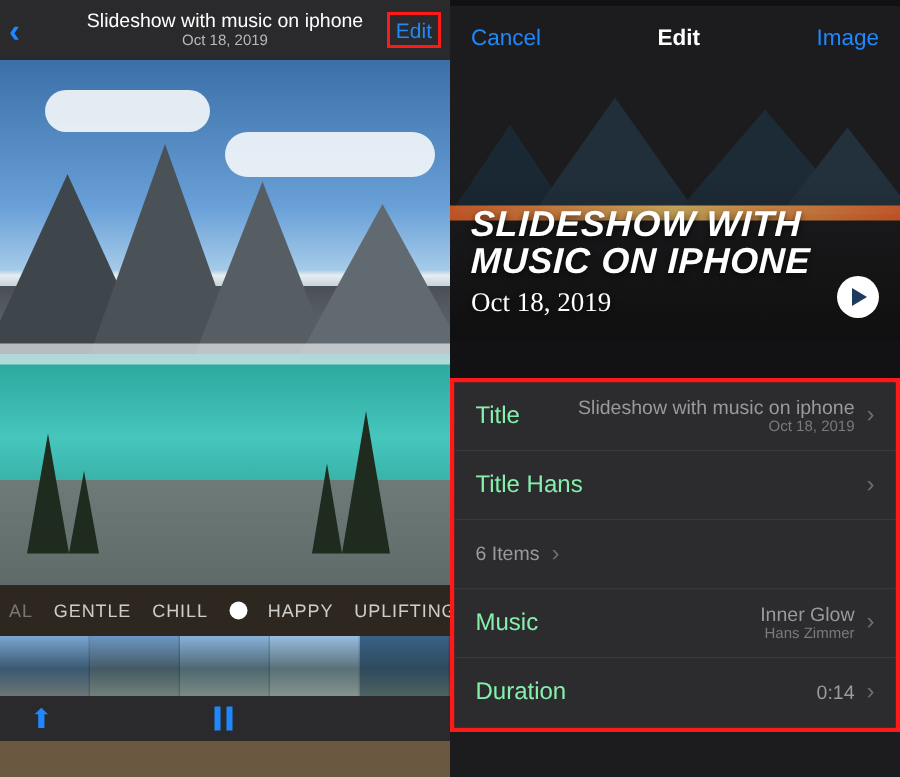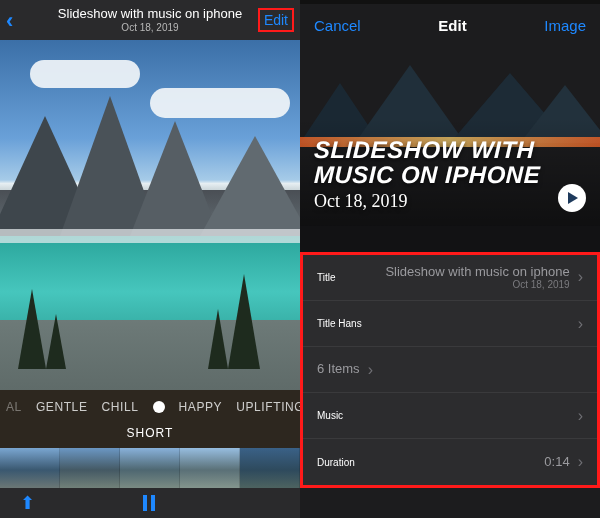--- a/index.html
+++ b/index.html
@@ -175,21 +175,21 @@
 
   
   .settings { border:3px solid #ff1a1a; }
   .row {
     height: 46px; padding: 0 14px 0 14px;
     display:flex; align-items:center; justify-content:space-between;
     color:#fff; background:#2c2c2e;
     border-bottom:1px solid #3a3a3c;
   }
   .row:last-child{ border-bottom:none; }
-  .row-label{ font-size:10px; color:#ffffff; }
+  .row-label{ font-size:16px; color:#86efac; }
   .row-right{ display:flex; align-items:center; gap:8px; }
   .row-val{ font-size:13px; color:#9a9a9e; text-align:right; line-height:1.1; }
   .row-val small{ display:block; font-size:10px; color:#7a7a7e; }
   .chev{ color:#6e6e73; font-size:16px; }
 </style>
 </head>
 <body>
 
 <div class="pane left">
 
@@ -218,21 +218,20 @@
 
   <div class="moods">
     <span class="mood cut">AL</span>
     <span class="mood">GENTLE</span>
     <span class="mood">CHILL</span>
     <span class="mood-dot"></span>
     <span class="mood">HAPPY</span>
     <span class="mood">UPLIFTING</span>
   </div>
 
-  <div class="length-row">SHORT</div>
 
   <div class="thumbs">
     <div class="thumb th1"></div>
     <div class="thumb th2"></div>
     <div class="thumb th3"></div>
     <div class="thumb th4"></div>
     <div class="thumb th5"></div>
   </div>
 
   <div class="l-bottom">
@@ -293,20 +292,24 @@
     <div class="row">
       <div class="row-right">
         <div class="row-val">6 Items</div>
         <div class="chev">›</div>
       </div>
     </div>
 
     <div class="row">
       <div class="row-label">Music</div>
       <div class="row-right">
+        <div class="row-val">
+          <span>Inner Glow</span>
+          <small>Hans Zimmer</small>
+        </div>
         <div class="chev">›</div>
       </div>
     </div>
 
     <div class="row">
       <div class="row-label">Duration</div>
       <div class="row-right">
         <div class="row-val">0:14</div>
         <div class="chev">›</div>
       </div>

